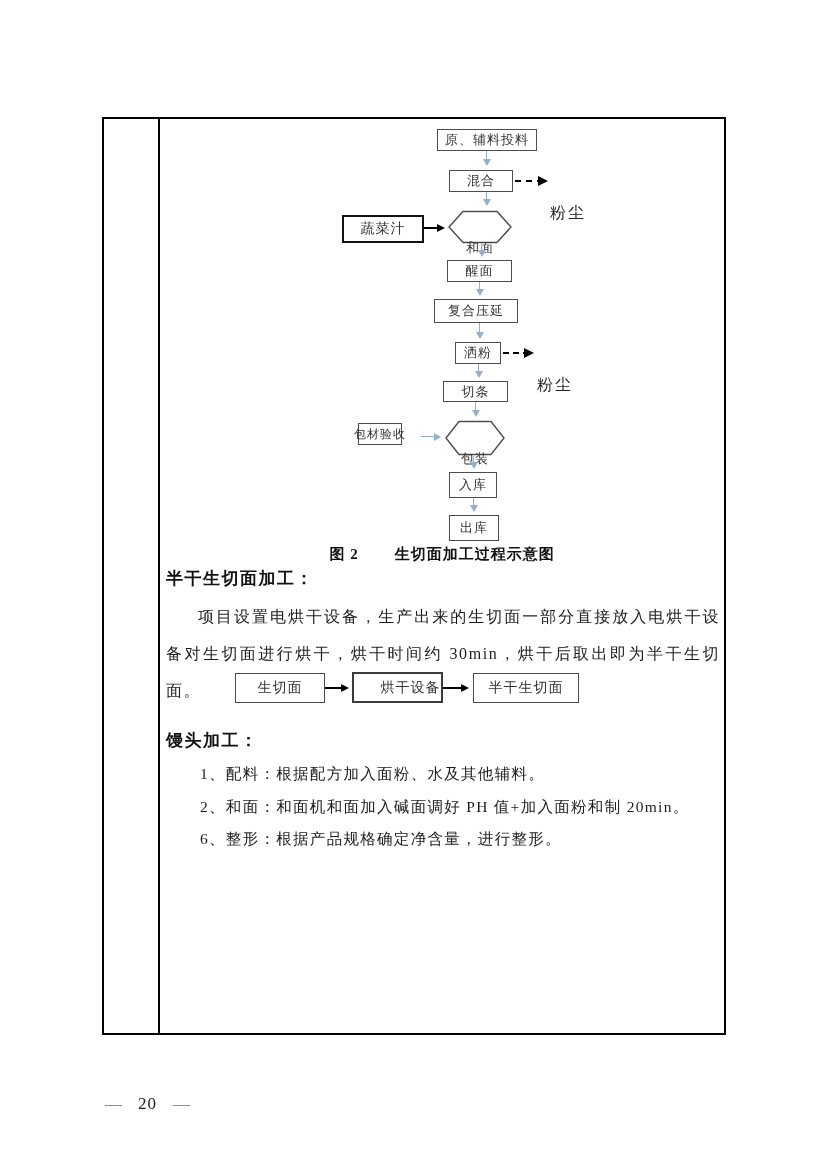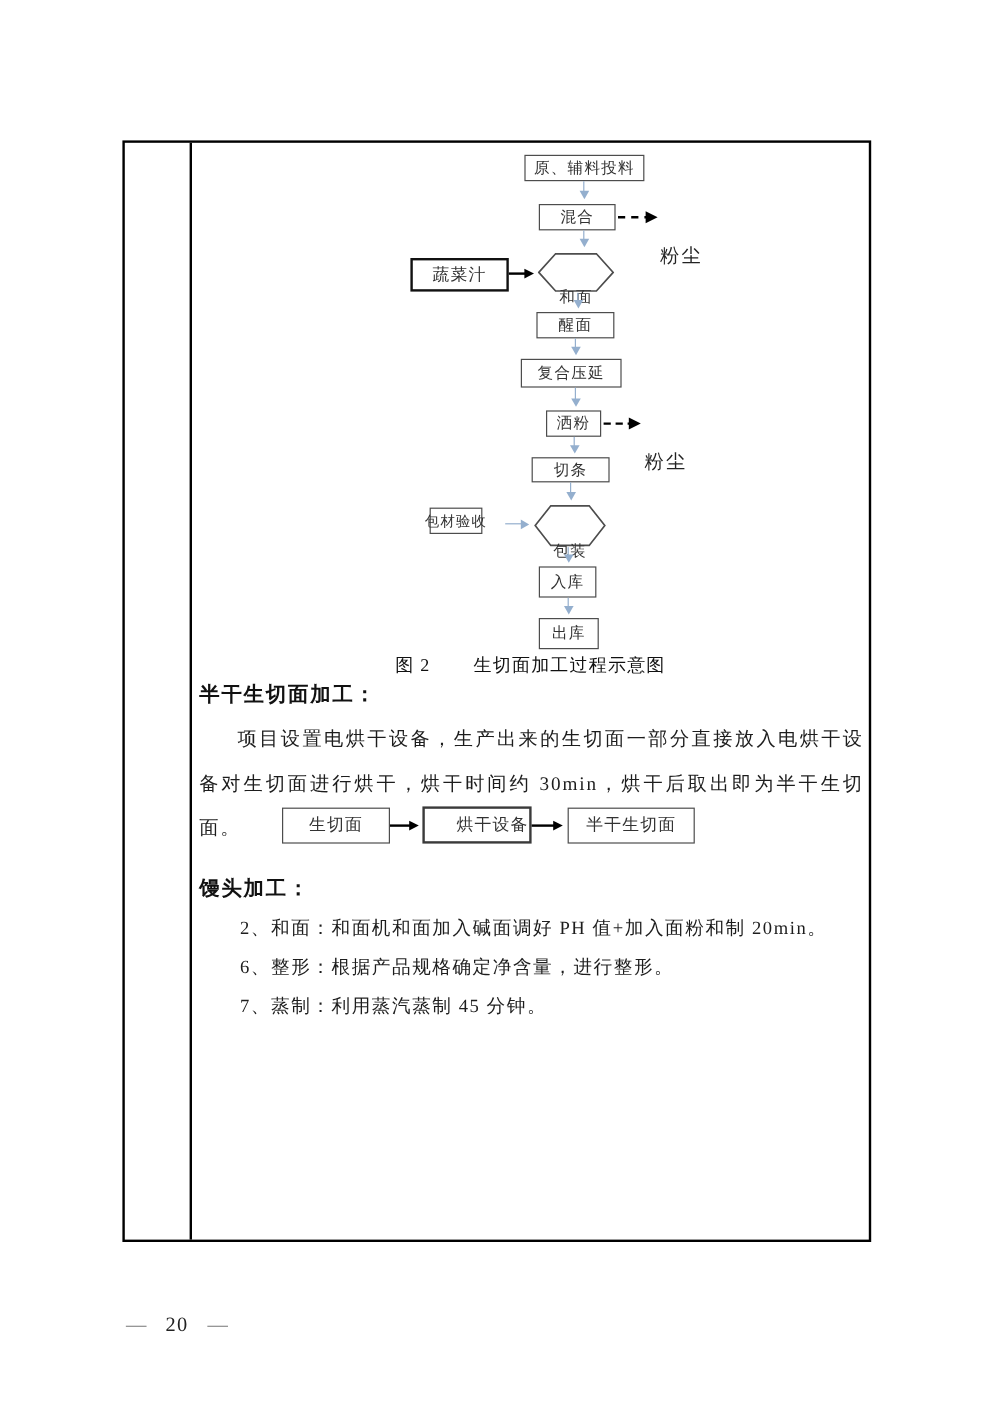--- a/index.html
+++ b/index.html
@@ -62,21 +62,21 @@
     border:5px solid transparent; border-left:10px solid #000;
   }
   .dust-label {
     position:absolute; font-size:16px; color:#222; letter-spacing:2px;
     white-space:nowrap;
     margin-top:32px;
   }
   
   .fig-caption {
     position:absolute; left:158px; width:568px;
-    text-align:center; font-weight:normal; font-size:15px; color:#111;
+    text-align:center; font-weight:bold; font-size:15px; color:#111;
     letter-spacing:1px; white-space:nowrap;
   }
   .fig-caption .cap-label { margin-right:36px; }
   .sec-heading {
     position:absolute; left:166px;
     font-weight:bold; font-size:17px; color:#111; letter-spacing:1.5px;
     white-space:nowrap;
   }
   .body-par {
     position:absolute; left:166px; width:554px;
@@ -193,23 +193,23 @@
   </div>
   <div class="ha-black" style="left:443px; top:687px; width:22px;"></div>
   <div class="node" style="left:473px; top:673px; width:106px; height:30px; font-size:14px;">
     <span>半干生切面</span>
   </div>
 
 
   <div class="sec-heading" style="top:729px;">馒头加工：</div>
 
   <div class="step-list" style="top:758px;">
+    <div class="step-item">1、配料：根据配方加入面粉、水及其他辅料。</div>
     <div class="step-item">2、和面：和面机和面加入碱面调好 PH 值+加入面粉和制 20min。</div>
     <div class="step-item">6、整形：根据产品规格确定净含量，进行整形。</div>
-    <div class="step-item">7、蒸制：利用蒸汽蒸制 45 分钟。</div>
   </div>
 
   <div class="footer">
     <span class="dash">—</span>
     <span class="num">20</span>
     <span class="dash">—</span>
   </div>
 
 </div>
 

